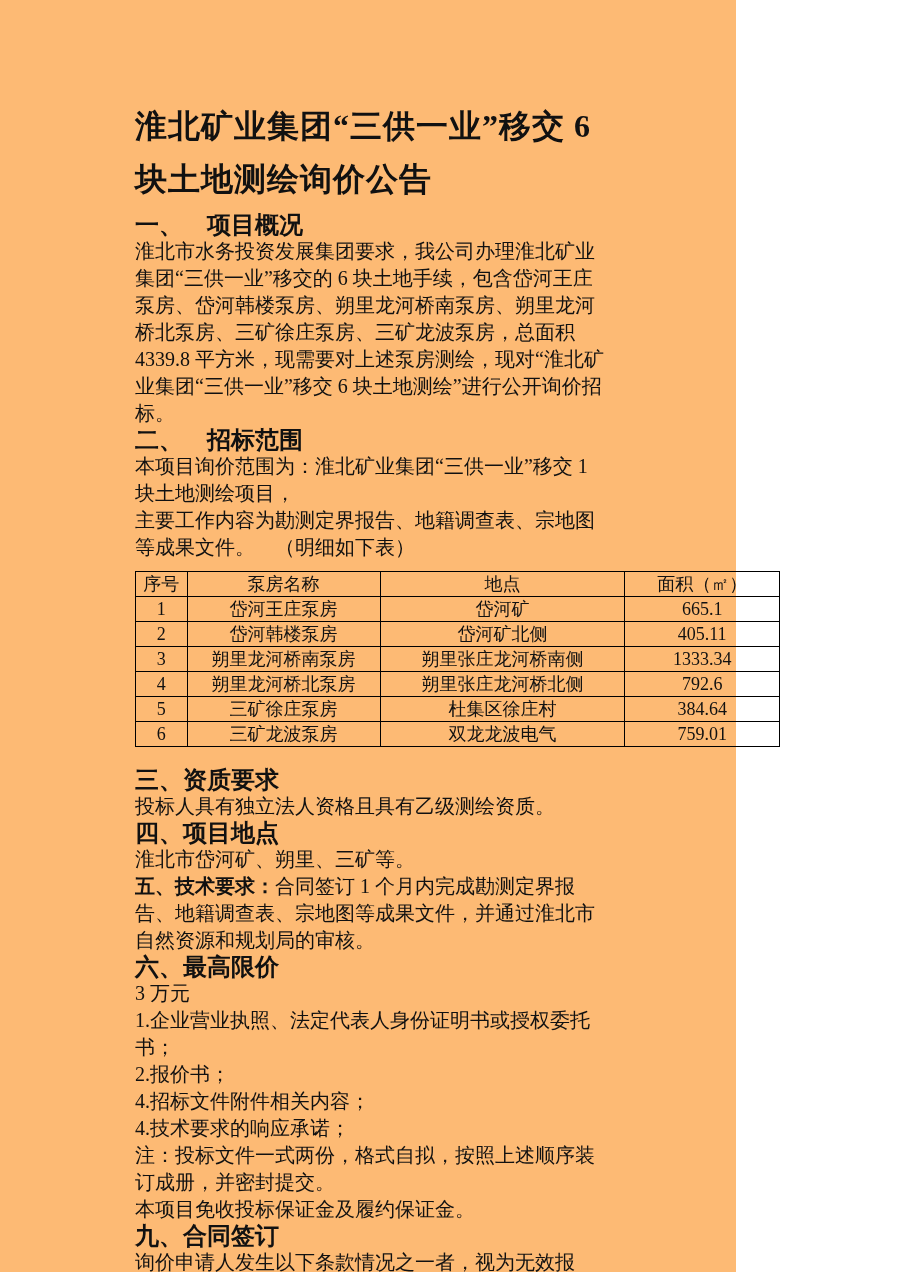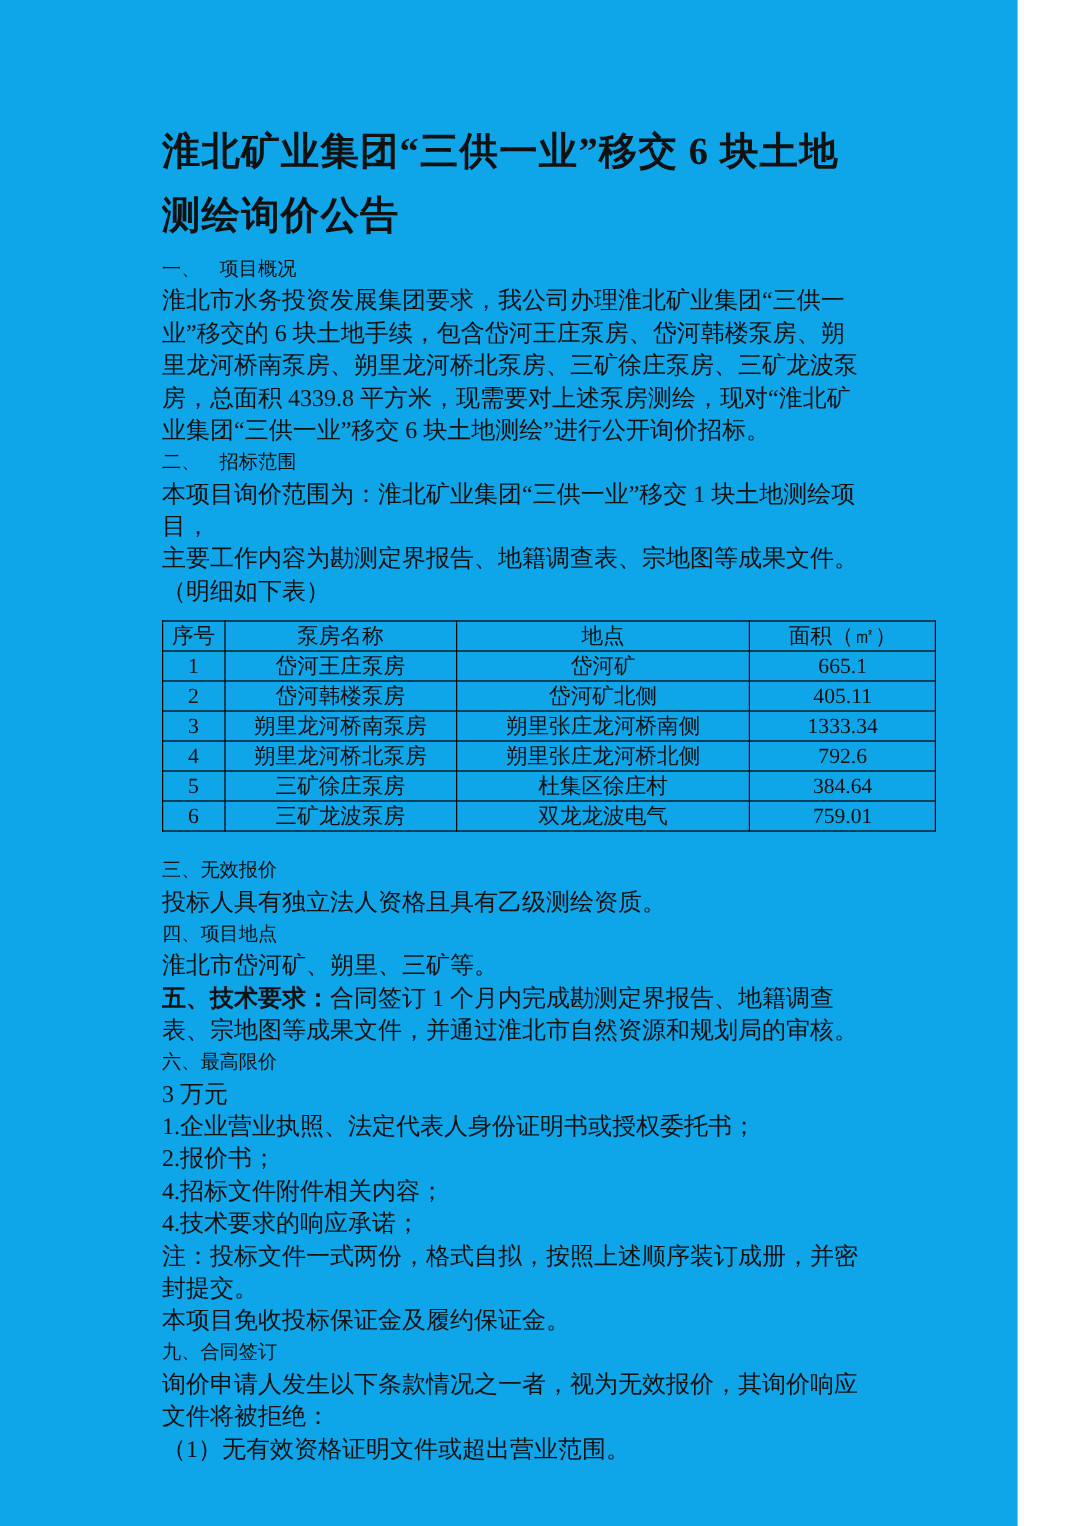--- a/index.html
+++ b/index.html
@@ -5,37 +5,37 @@
   * { margin: 0; padding: 0; box-sizing: border-box; }
   html, body { background: #ffffff; }
   body {
     width: 900px;
     height: 1272px;
     font-family: "Liberation Serif", "DejaVu Serif", serif;
     color: #111111;
     overflow: hidden;
   }
   .page {
-    width: 848px;
+    width: 736px;
     height: 1272px;
-    background: #0ea5e9;
+    background: #fdba74;
     padding: 100px 128px 0 135px;
   }
   .doc-title {
     font-family: "Liberation Serif", "DejaVu Serif", serif;
     font-size: 32px;
     font-weight: bold;
     line-height: 53px;
     letter-spacing: 1px;
     margin-bottom: 6px;
   }
   .sec-heading {
     font-family: "Liberation Sans", "DejaVu Sans", sans-serif;
-    font-size: 16px;
-    font-weight: normal;
+    font-size: 24px;
+    font-weight: bold;
     line-height: 26px;
   }
   .body-text {
     font-size: 20px;
     line-height: 27px;
   }
   .inline-heading {
     font-family: "Liberation Sans", "DejaVu Sans", sans-serif;
     font-weight: bold;
   }
@@ -125,21 +125,21 @@
         </tr>
         <tr>
           <td>6</td>
           <td>三矿龙波泵房</td>
           <td>双龙龙波电气</td>
           <td>759.01</td>
         </tr>
       </tbody>
   </table>
 
-  <div class="sec-heading gap-lg">三、无效报价</div>
+  <div class="sec-heading gap-lg">三、资质要求</div>
   <p class="body-text">投标人具有独立法人资格且具有乙级测绘资质。</p>
 
   <div class="sec-heading">四、项目地点</div>
   <p class="body-text">淮北市岱河矿、朔里、三矿等。</p>
 
   <p class="body-text"><span class="inline-heading">五、技术要求：</span><span>合同签订 1 个月内完成勘测定界报告、地籍调查表、宗地图等成果文件，并通过淮北市自然资源和规划局的审核。</span></p>
 
   <div class="sec-heading">六、最高限价</div>
   <p class="body-text">3 万元</p>
 

